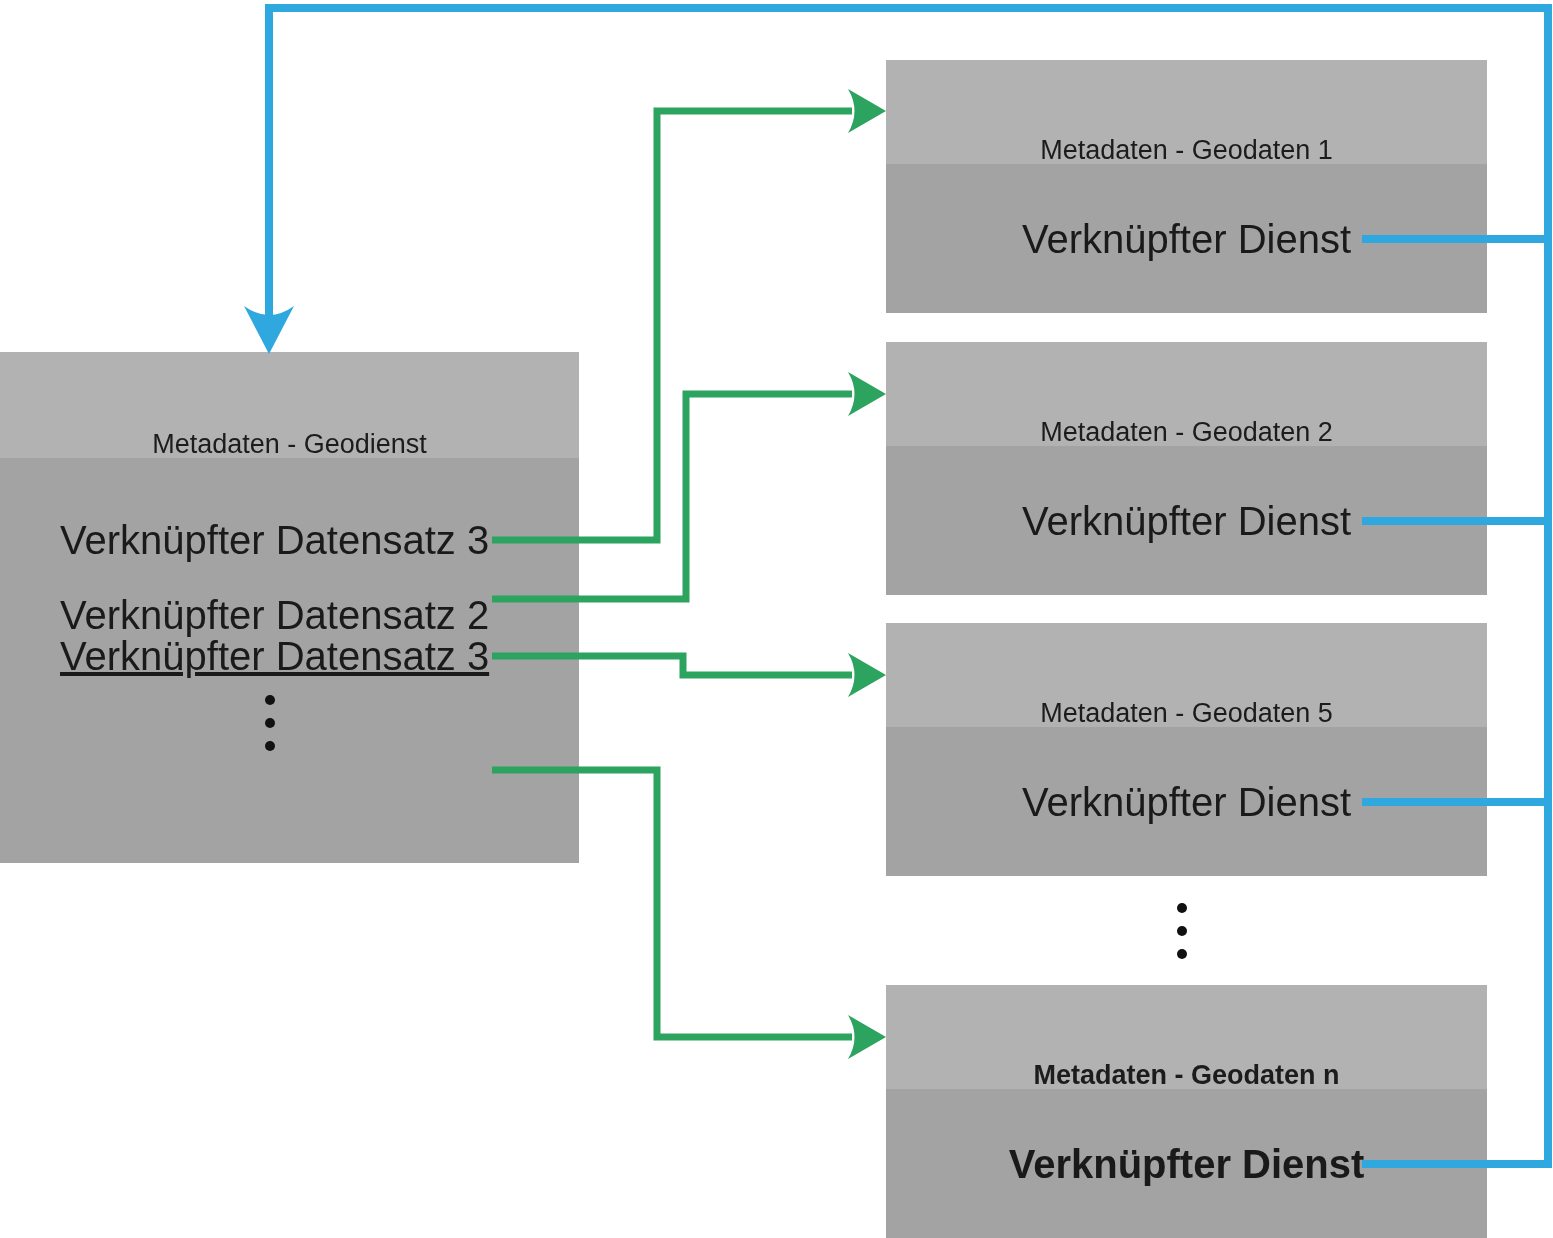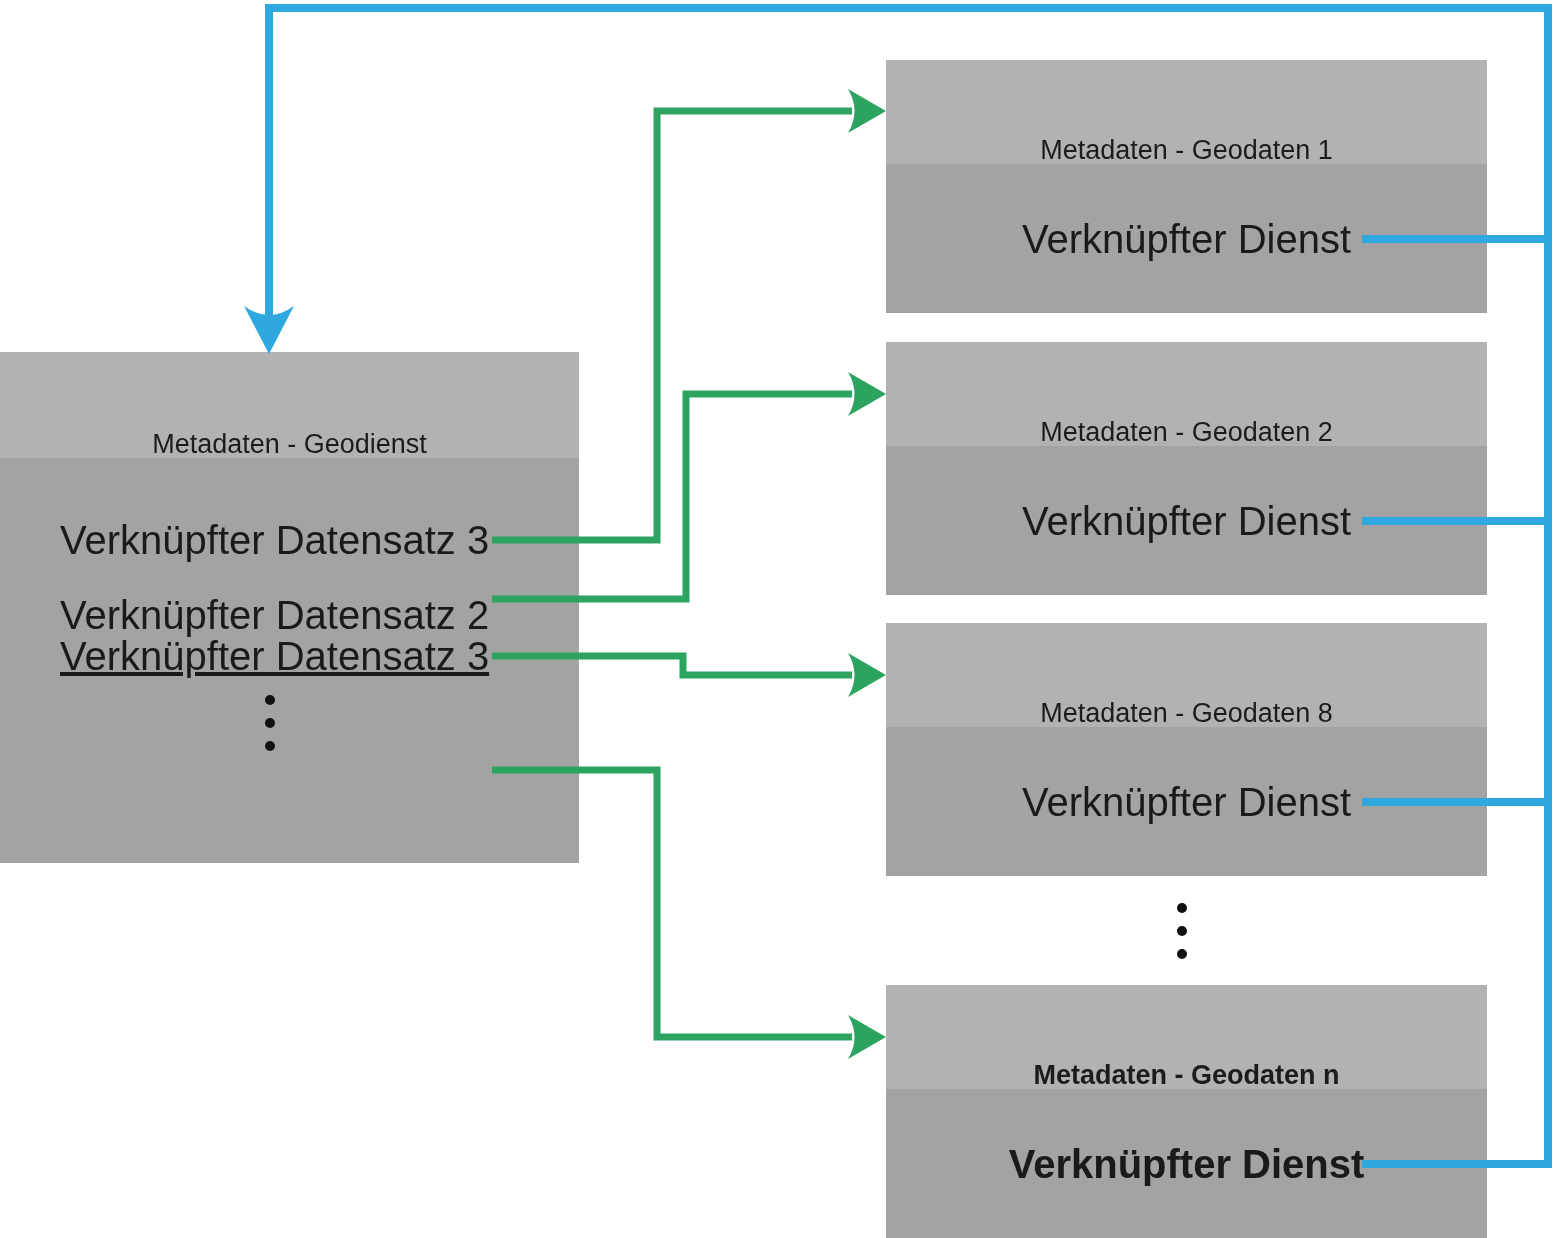--- a/index.html
+++ b/index.html
@@ -107,21 +107,21 @@
     <div class="box-header">
       <span>Metadaten - Geodaten 2</span>
     </div>
     <div class="box-body">
       <div class="field-label">Verknüpfter Dienst</div>
     </div>
   </div>
 
   <div class="box right-box rbox-2">
     <div class="box-header">
-      <span>Metadaten - Geodaten 8</span>
+      <span>Metadaten - Geodaten 5</span>
     </div>
     <div class="box-body">
       <div class="field-label">Verknüpfter Dienst</div>
     </div>
   </div>
 
   <div class="dots right-dots" aria-label="⋮">
     <div class="dot"></div>
     <div class="dot"></div>
     <div class="dot"></div>

